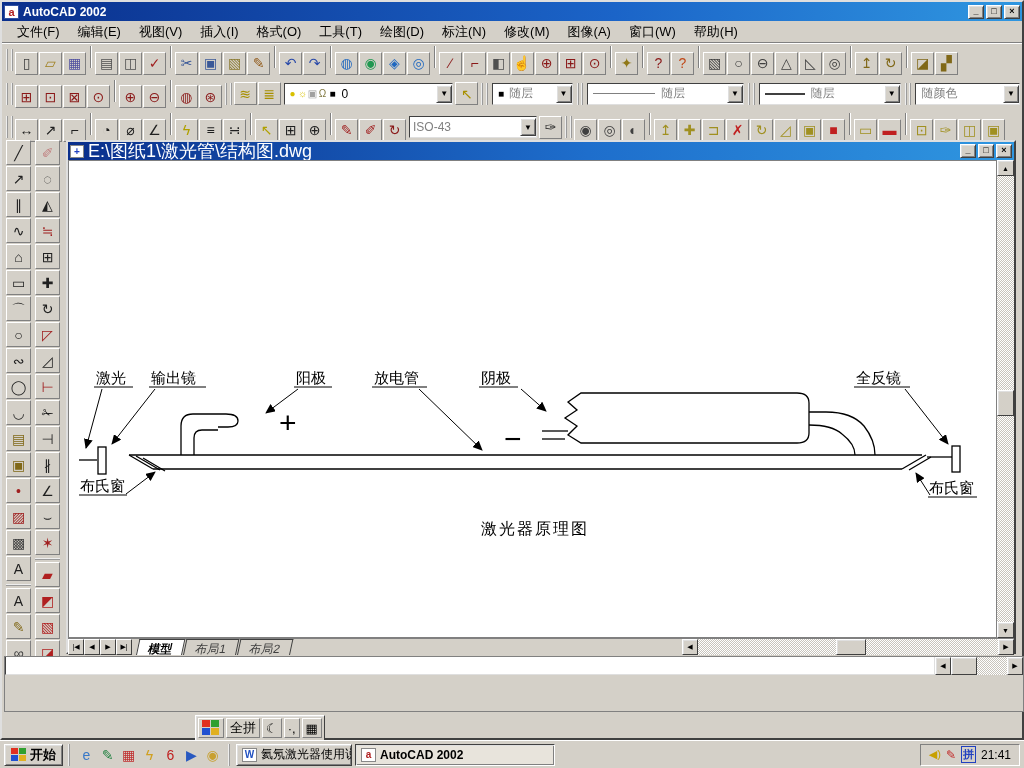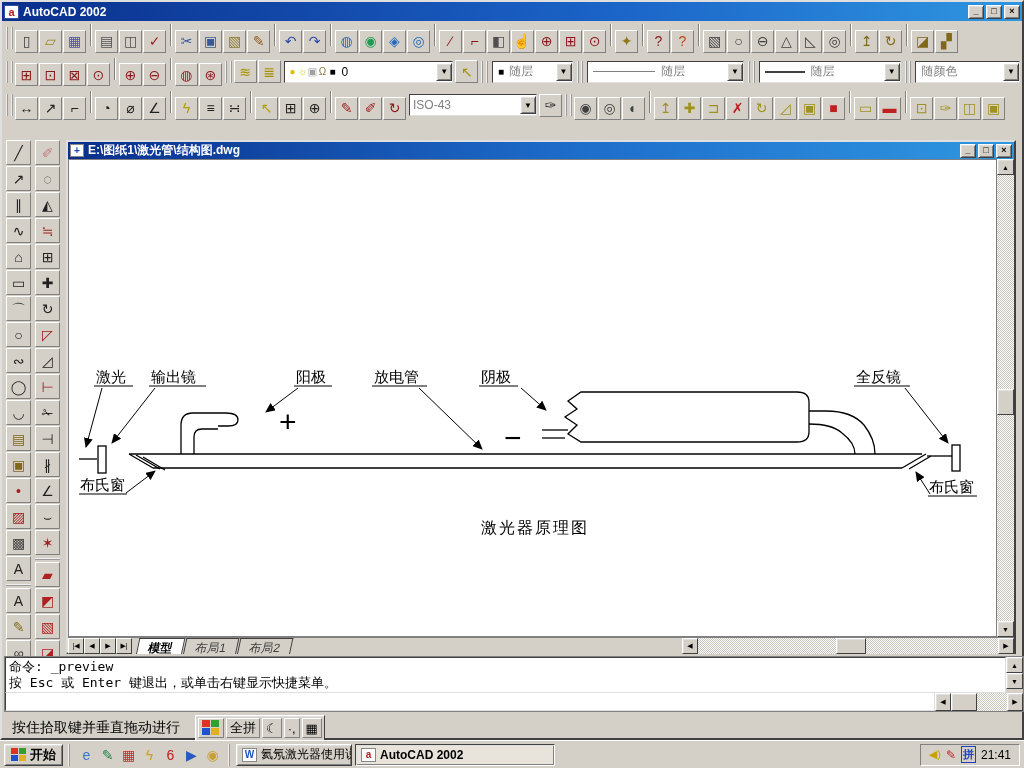--- a/index.html
+++ b/index.html
@@ -28,21 +28,21 @@
 .mini{display:inline-block;width:10px;text-align:center;font-size:10px;line-height:12px}
 
 #lefttb{left:2px;top:136px;width:62px;height:520px;overflow:hidden;display:flex}
 .tcol{width:29px;display:flex;flex-direction:column;align-items:center;padding-top:2px}
 .tcol .tbtn{width:25px;height:25px;margin:0 0 1px 0}
 .hsep{width:25px;height:6px;border-top:2px ridge #eee;margin:2px 0}
 
 #docwin{left:64px;top:138px;width:950px;height:514px;background:#d4d0c8;border:2px solid;border-color:#dfdfdf #404040 #404040 #dfdfdf;display:flex;flex-direction:column}
 #doctitle{height:18px;background:linear-gradient(90deg,#0a2f8c 0%,#1e6ecc 55%,#2f96e0 100%);display:flex;align-items:center;color:#fff;padding:0 2px}
 #doctitle .dicon{width:14px;height:13px;background:#fff;border:1px solid #888;color:#2040c0;font-size:10px;line-height:11px;text-align:center;margin-right:4px;font-weight:bold}
-#doctitle .dtext{font-weight:bold;font-size:12px;flex:1;white-space:nowrap;overflow:hidden}
+#doctitle .dtext{font-weight:normal;font-size:18px;flex:1;white-space:nowrap;overflow:hidden}
 #docbody{flex:1;display:flex}
 #canvas{flex:1;background:#fff;border:1px solid #808080;overflow:hidden}
 #vscroll{width:17px;display:flex;flex-direction:column;align-items:stretch;background:#f0ece4}
 .sbtn{height:16px;background:#d4d0c8;border:1px solid;border-color:#fff #404040 #404040 #fff;box-shadow:inset 1px 1px 0 #dfdfdf;display:flex;align-items:center;justify-content:center;font-size:7px;color:#000}
 .strack{flex:1;position:relative;background-image:linear-gradient(45deg,#fff 25%,transparent 25%,transparent 75%,#fff 75%),linear-gradient(45deg,#fff 25%,transparent 25%,transparent 75%,#fff 75%);background-size:2px 2px;background-position:0 0,1px 1px;background-color:#c8c4bc}
 .sthumb{position:absolute;background:#d4d0c8;border:1px solid;border-color:#fff #404040 #404040 #fff;box-shadow:inset 1px 1px 0 #dfdfdf}
 #tabrow{height:17px;display:flex;align-items:stretch;background:#d4d0c8;border-top:1px solid #808080}
 .navbtn{width:16px;display:flex;align-items:center;justify-content:center;font-size:7px;background:#d4d0c8;border:1px solid;border-color:#fff #404040 #404040 #fff}
 .tab{padding:1px 10px;font-size:12px;border:1px solid #404040;border-bottom:none;background:#d4d0c8;color:#404040;margin-right:1px;transform:skewX(-12deg);transform-origin:bottom}
 .tab.active{background:#fff;font-weight:bold;color:#000}
@@ -80,20 +80,34 @@
 
 <div id="appwin">
   <div class="titlebar">
     <span class="ticon">a</span>
     <span class="ttext">AutoCAD 2002</span>
     <span class="winbtn btnface">_</span>
     <span class="winbtn btnface">□</span>
     <span class="winbtn btnface">×</span>
   </div>
 
+  <div id="menubar">
+      <span class="menu-item">文件(F)</span>
+      <span class="menu-item">编辑(E)</span>
+      <span class="menu-item">视图(V)</span>
+      <span class="menu-item">插入(I)</span>
+      <span class="menu-item">格式(O)</span>
+      <span class="menu-item">工具(T)</span>
+      <span class="menu-item">绘图(D)</span>
+      <span class="menu-item">标注(N)</span>
+      <span class="menu-item">修改(M)</span>
+      <span class="menu-item">图像(A)</span>
+      <span class="menu-item">窗口(W)</span>
+      <span class="menu-item">帮助(H)</span>
+    </div>
 
   <div class="tbrow">
     <span class="thandle"></span>
     <span><span class="tbtn">
           <span class="tglyph" style="color: rgb(64, 64, 64);">▯</span>
         </span><span class="tbtn">
           <span class="tglyph" style="color: rgb(160, 128, 32);">▱</span>
         </span><span class="tbtn">
           <span class="tglyph" style="color: rgb(80, 80, 160);">▦</span>
         </span><span class="tsep"></span><span class="tbtn">
@@ -536,41 +550,31 @@
         <span class="sbtn h">◀</span>
         <span class="strack">
           <span class="sthumb" style="top:0;bottom:0;left:46%;width:30px"></span>
         </span>
         <span class="sbtn h">▶</span>
       </span>
     </div>
   </div>
 
   <div id="cmdwin" class="abs">
-    <div id="cmdmain">
-      <div id="cmdhist"><span>命令: _preview</span><br><span>按 Esc 或 Enter 键退出，或单击右键显示快捷菜单。</span></div>
-      <div id="cmdvs">
-        <span class="sbtn">▲</span>
-        <span class="sbtn">▼</span>
-      </div>
-    </div>
     <div id="cmdinput">
       <div id="cmdinputbox"></div>
       <span id="cmdhs">
         <span class="sbtn h">◀</span>
         <span class="sthumb" style="position:relative;width:26px"></span>
         <span class="strack" style="flex:1"></span>
         <span class="sbtn h">▶</span>
       </span>
     </div>
   </div>
 
-  <div id="statusbar" class="abs">
-    <span>按住拾取键并垂直拖动进行</span>
-  </div>
   <div id="imebar" class="abs">
     <span class="imecell">
       <span class="imelogo">
         <i style="background:#e03020"></i>
           <i style="background:#30a030"></i>
           <i style="background:#2050d0"></i>
           <i style="background:#e0b020"></i>
       </span>
     </span>
     <span class="imecell">全拼</span>

